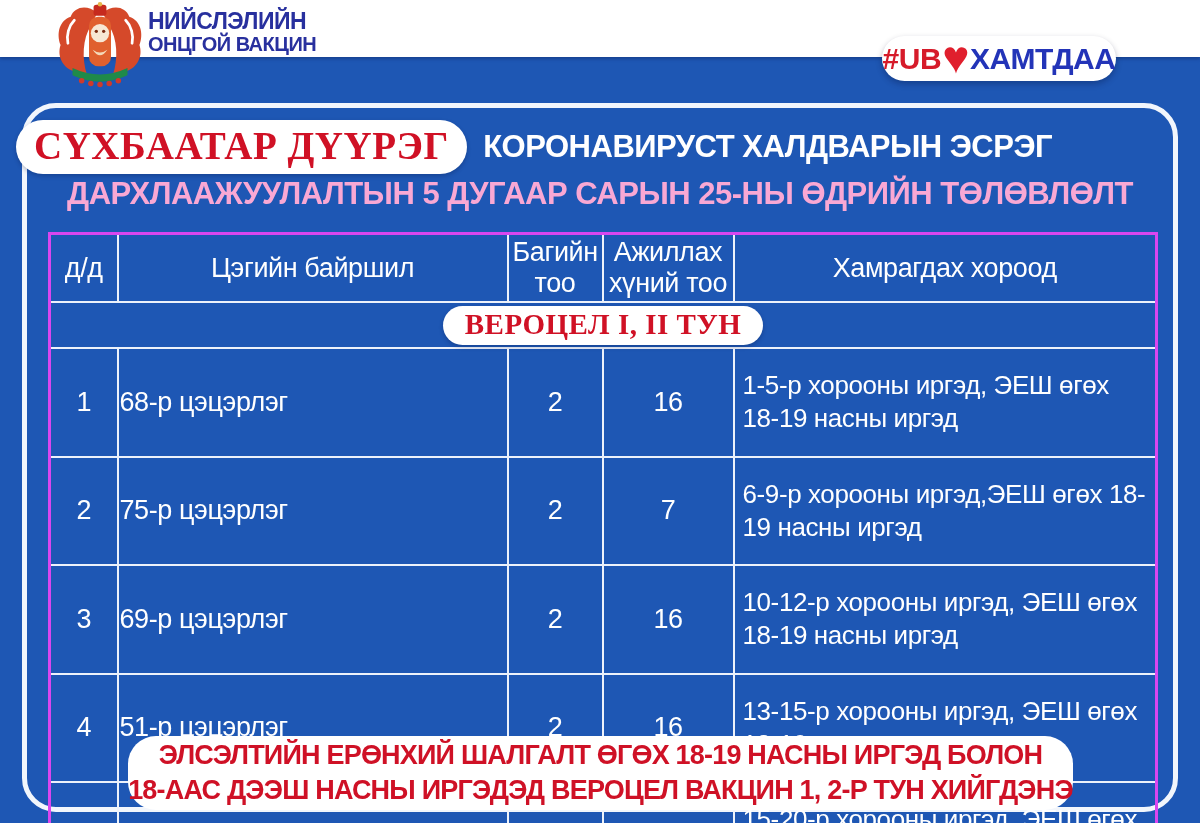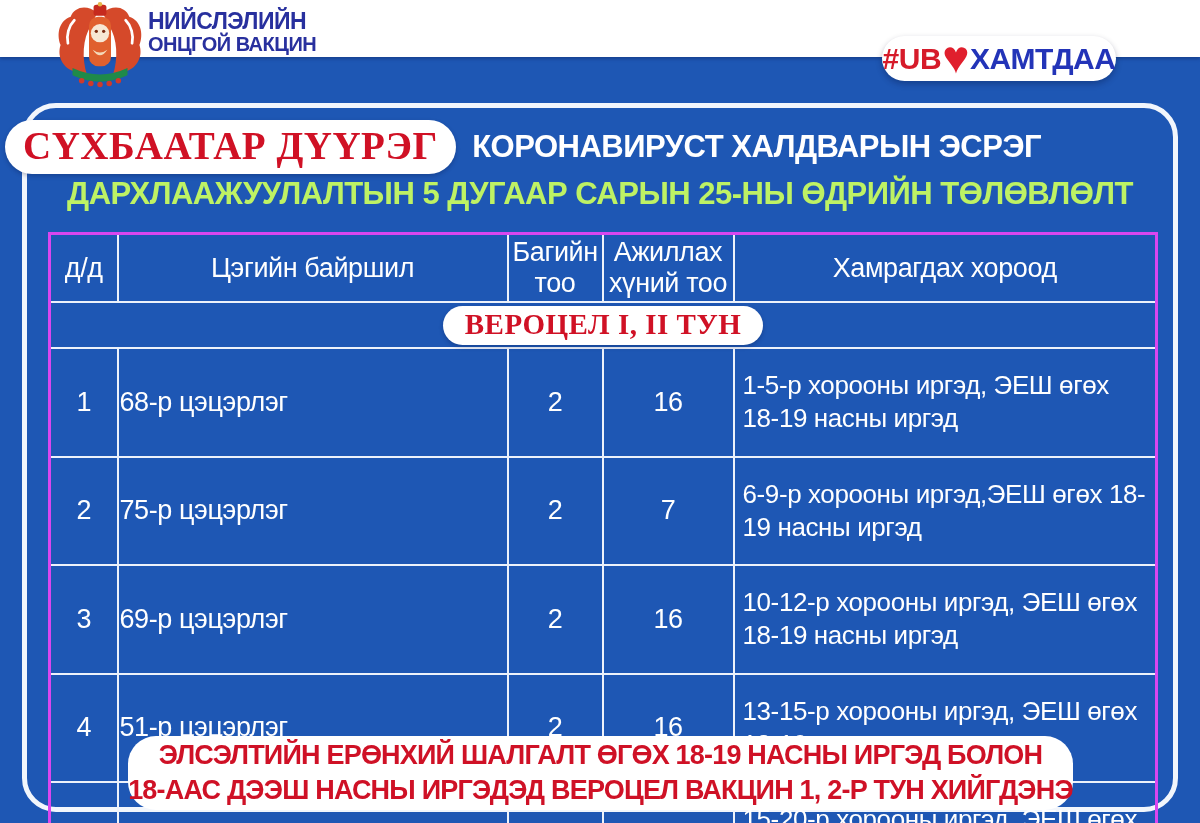--- a/index.html
+++ b/index.html
@@ -28,37 +28,37 @@
   .hashtag .pre{ color:#d61b2a; }
   .hashtag .heart{ color:#e01f2d; font-size:46px; line-height:0; margin:0 1px 4px 1px; }
   .hashtag .suf{ color:#2334b8; }
   
   .frame{
     position:absolute; left:22px; top:103px; width:1146px; height:699px;
     border:5px solid #f2f6fc; border-radius:34px;
   }
   
   .title1{
-    position:absolute; left:0; top:120px; width:1046px; text-align:center;
+    position:absolute; left:16px; top:120px; width:1046px; text-align:left;
     white-space:nowrap; z-index:3;
   }
   .district-pill{
     display:inline-block; vertical-align:middle; background:#ffffff;
     border-radius:28px; padding:3px 18px 6px 18px; margin-right:12px;
     box-shadow:0 2px 4px rgba(0,10,50,.25);
     font-family:"Liberation Serif",serif; font-weight:bold;
     font-size:39px; color:#d01125; letter-spacing:0.5px;
   }
   .title-rest{
     display:inline-block; vertical-align:middle; color:#ffffff;
     font-weight:bold; font-size:31px; letter-spacing:-0.5px;
   }
   .title2{
     position:absolute; left:0; top:176px; width:1200px; text-align:center;
-    color:#bef264; font-weight:bold; font-size:31px; letter-spacing:-0.5px; z-index:3;
+    color:#f9a8d4; font-weight:bold; font-size:31px; letter-spacing:-0.5px; z-index:3;
   }
   
   table.plan{
     position:absolute; left:48px; top:232px; width:1107px;
     border-collapse:collapse; table-layout:fixed;
     color:#ffffff; font-size:27px; letter-spacing:-0.4px;
   }
   table.plan td, table.plan th{
     border:2px solid #edf2fb; font-weight:normal; vertical-align:middle;
   }

